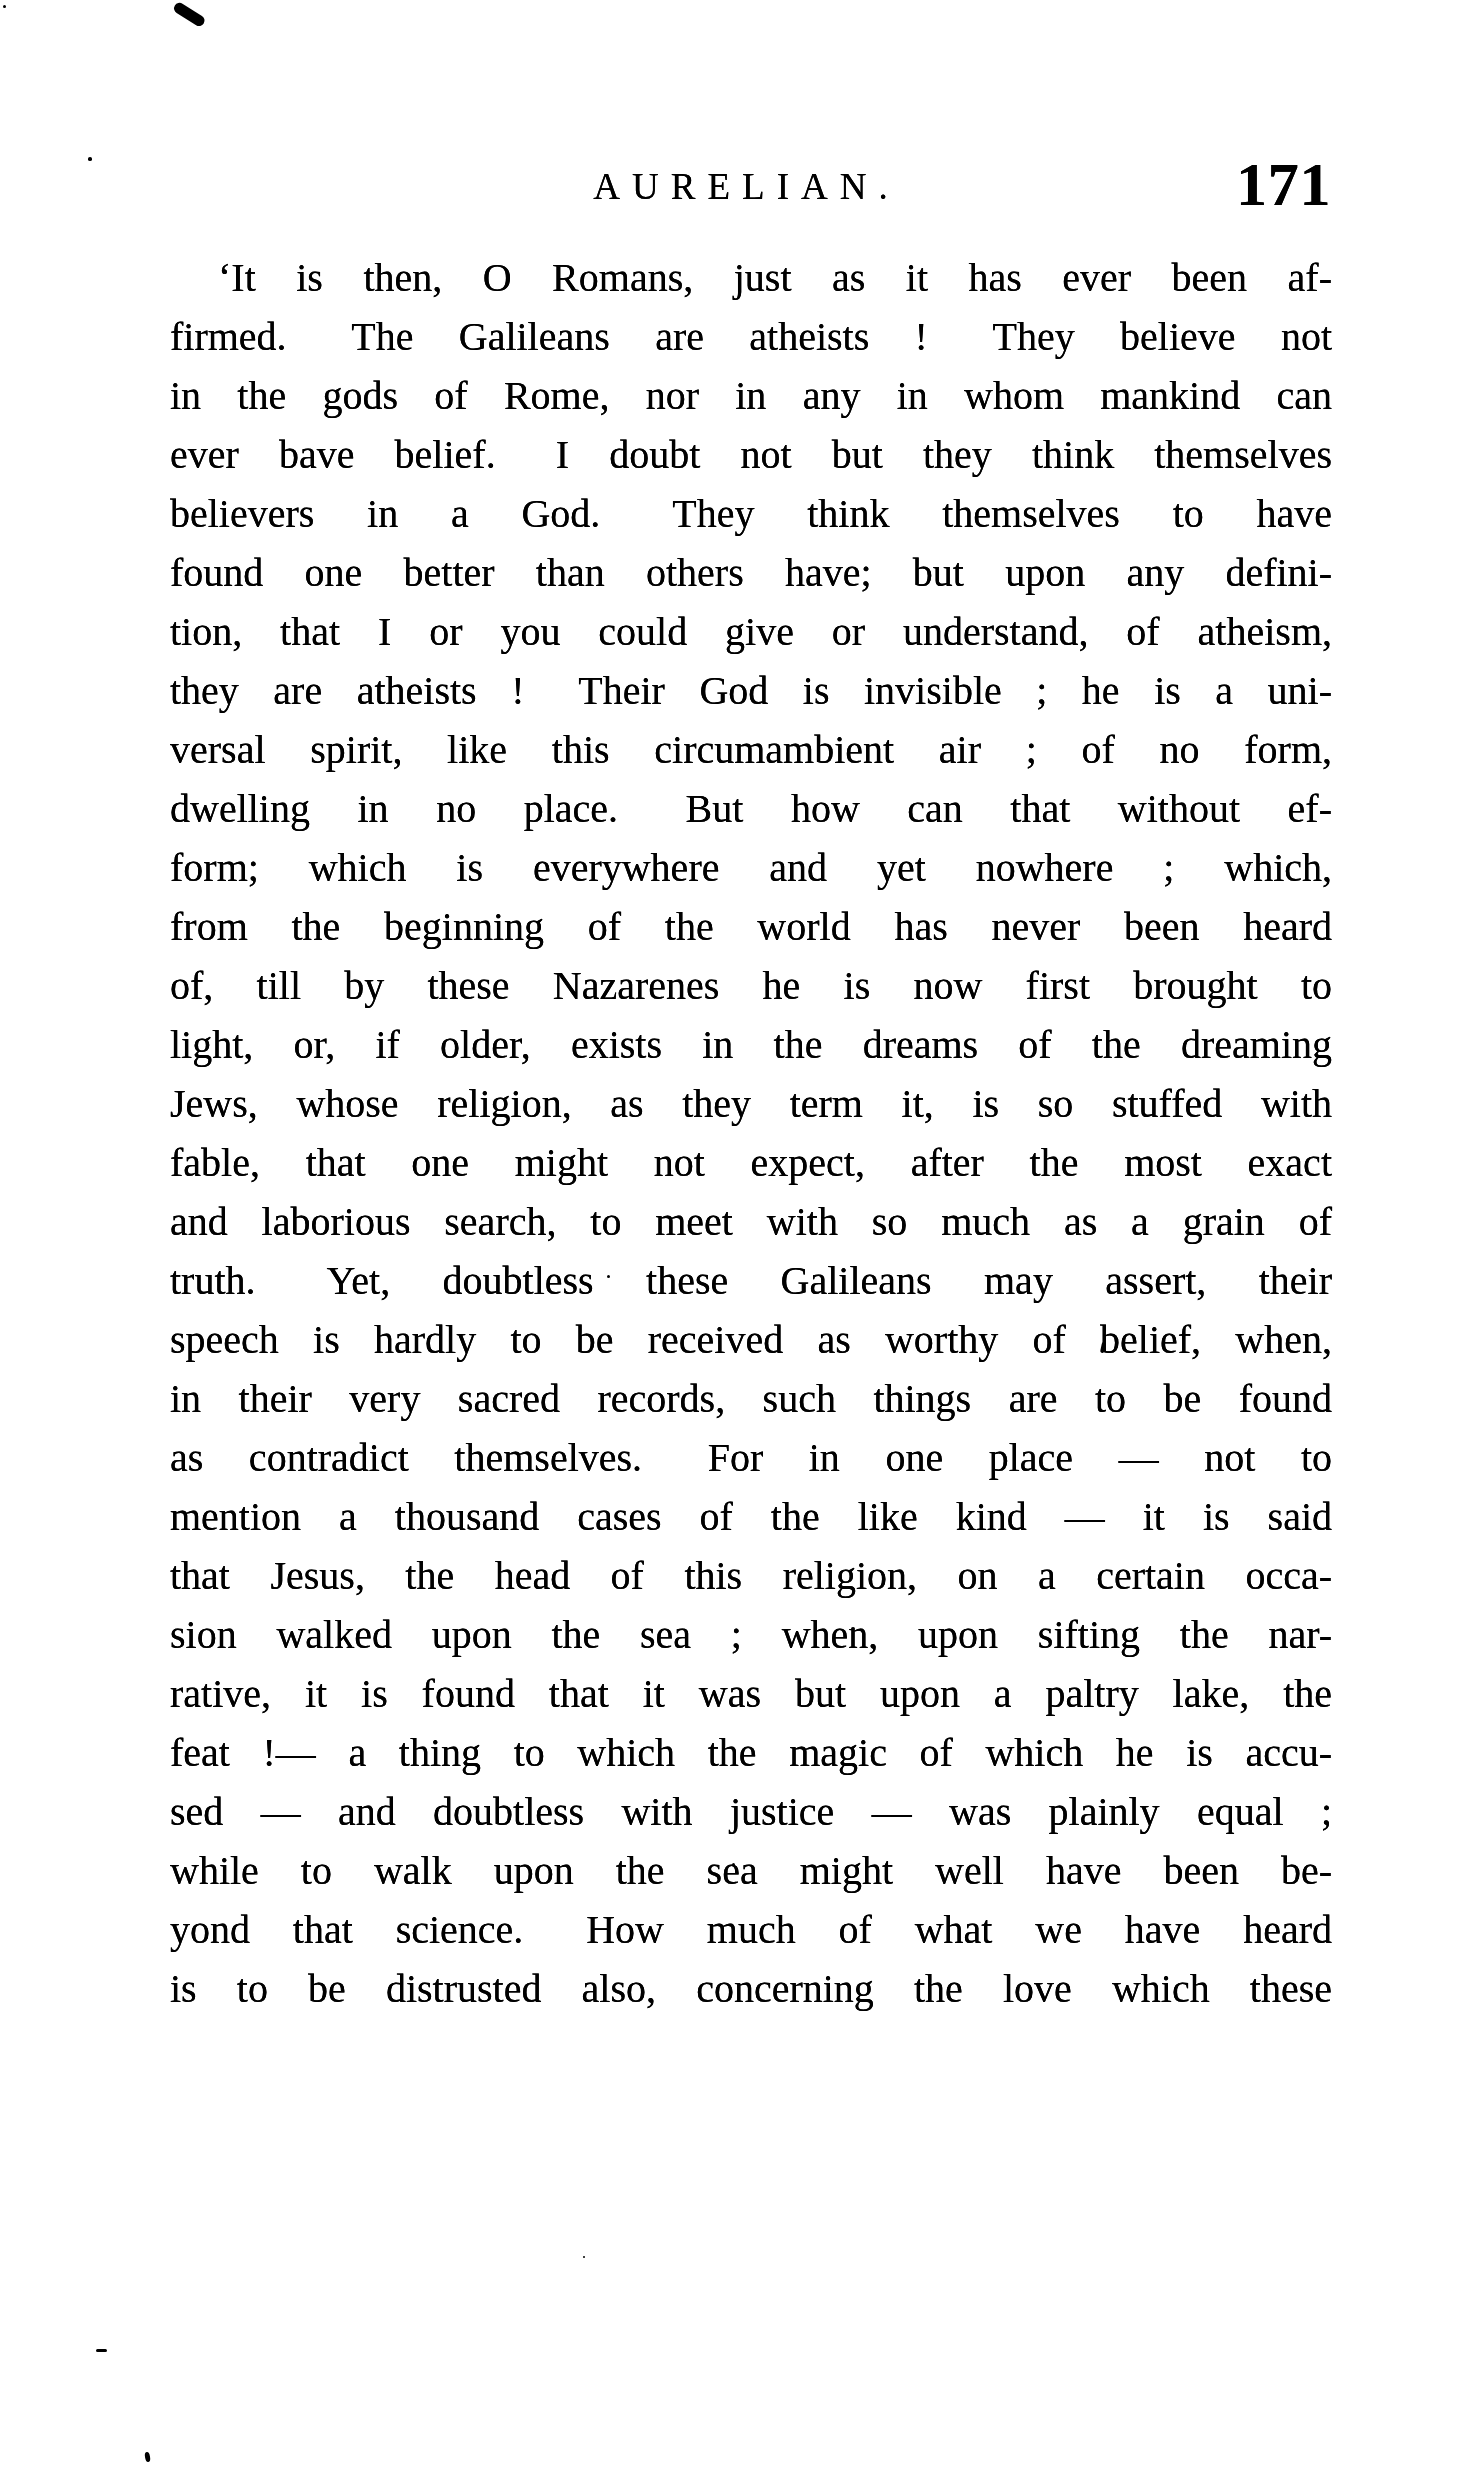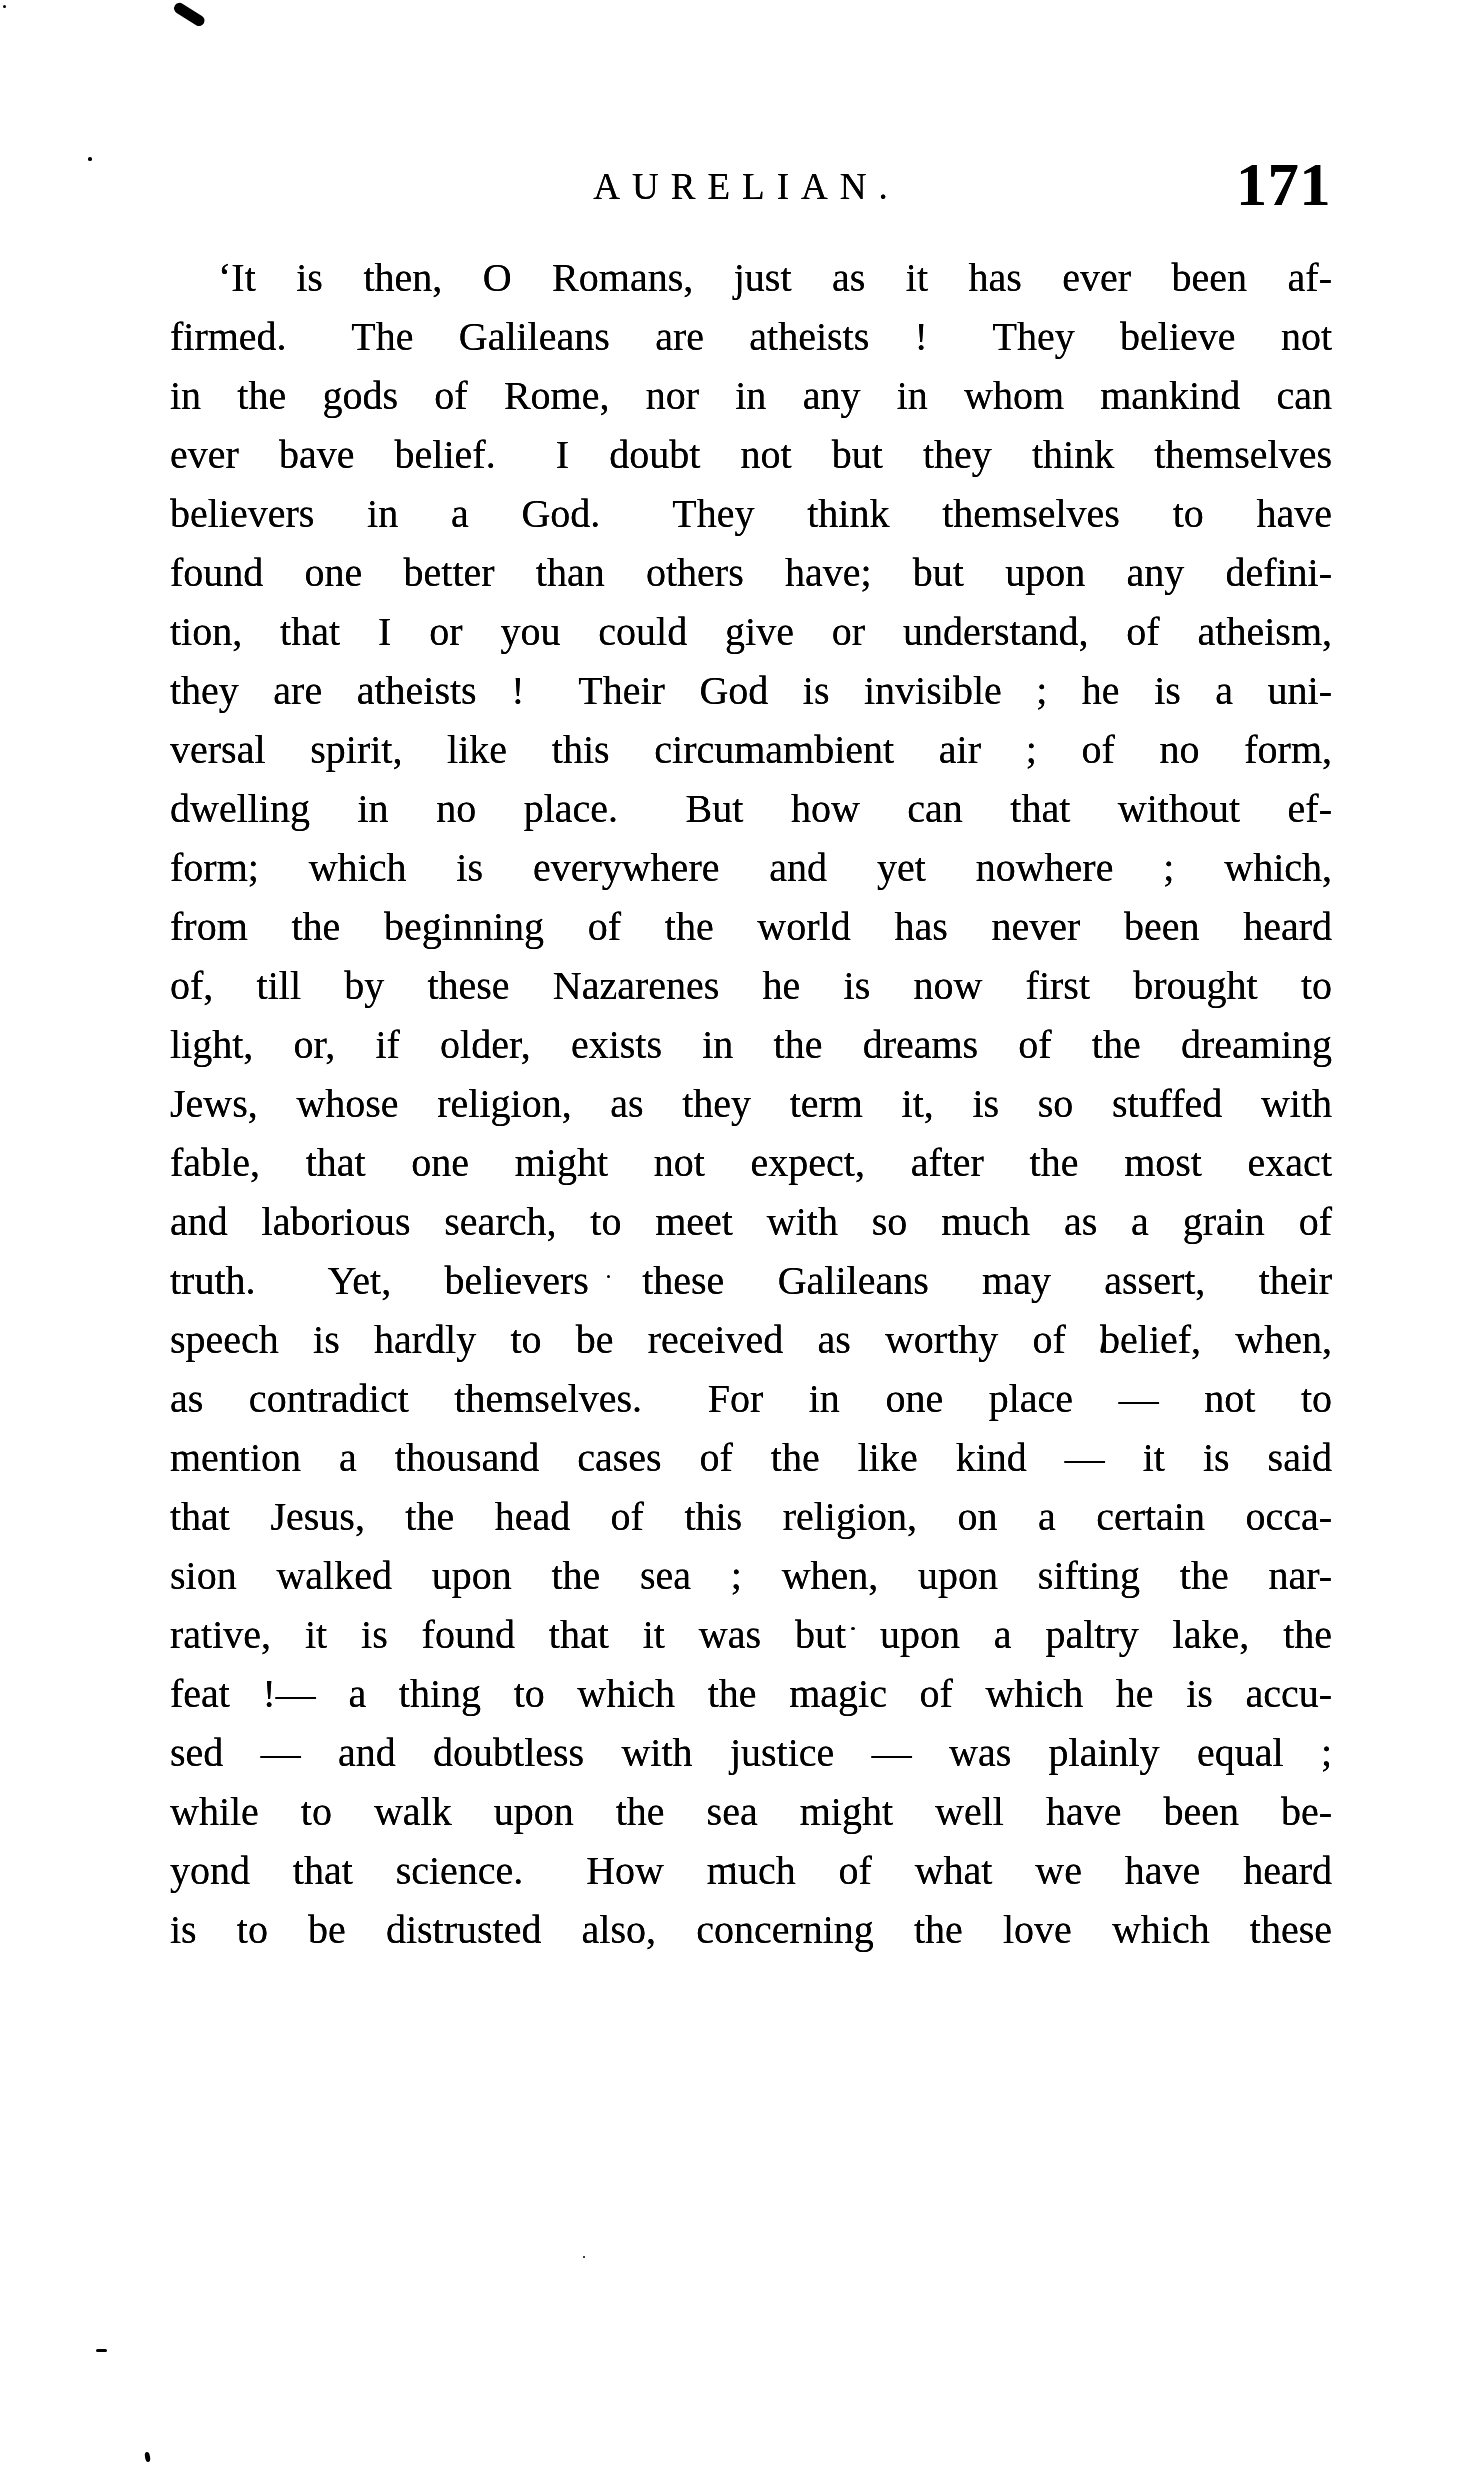--- a/index.html
+++ b/index.html
@@ -111,22 +111,23 @@
       <div class="line">they are atheists !  Their God is invisible ; he is a uni-</div>
       <div class="line">versal spirit, like this circumambient air ; of no form,</div>
       <div class="line">dwelling in no place.  But how can that without ef-</div>
       <div class="line">form; which is everywhere and yet nowhere ; which,</div>
       <div class="line">from the beginning of the world has never been heard</div>
       <div class="line">of, till by these Nazarenes he is now first brought to</div>
       <div class="line">light, or, if older, exists in the dreams of the dreaming</div>
       <div class="line">Jews, whose religion, as they term it, is so stuffed with</div>
       <div class="line">fable, that one might not expect, after the most exact</div>
       <div class="line">and laborious search, to meet with so much as a grain of</div>
-      <div class="line">truth.  Yet, believers these Galileans may assert, their</div>
+      <div class="line">truth.  Yet, doubtless these Galileans may assert, their</div>
       <div class="line">speech is hardly to be received as worthy of belief, when,</div>
+      <div class="line">in their very sacred records, such things are to be found</div>
       <div class="line">as contradict themselves.  For in one place — not to</div>
       <div class="line">mention a thousand cases of the like kind — it is said</div>
       <div class="line">that Jesus, the head of this religion, on a certain occa-</div>
       <div class="line">sion walked upon the sea ; when, upon sifting the nar-</div>
       <div class="line">rative, it is found that it was but upon a paltry lake, the</div>
       <div class="line">feat !— a thing to which the magic of which he is accu-</div>
       <div class="line">sed — and doubtless with justice — was plainly equal ;</div>
       <div class="line">while to walk upon the sea might well have been be-</div>
       <div class="line">yond that science.  How much of what we have heard</div>
       <div class="line">is to be distrusted also, concerning the love which these</div>

